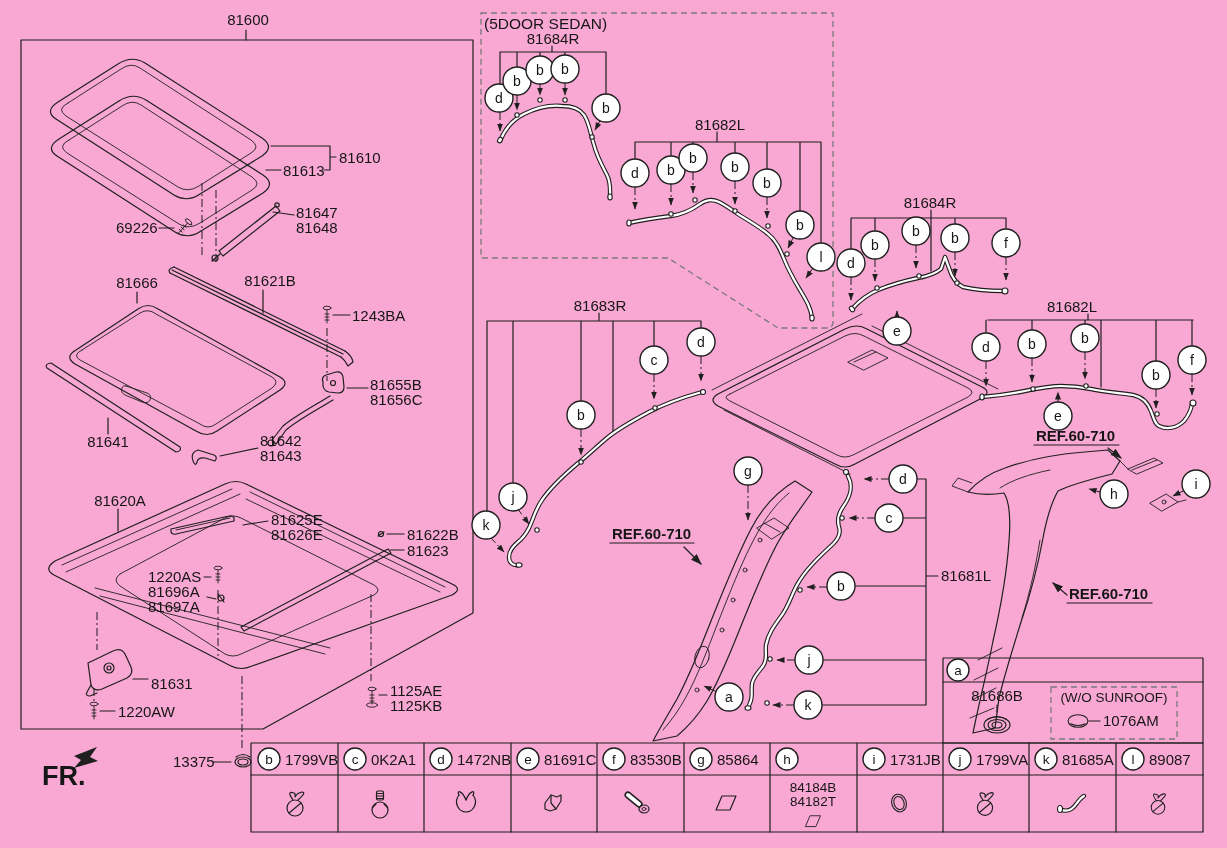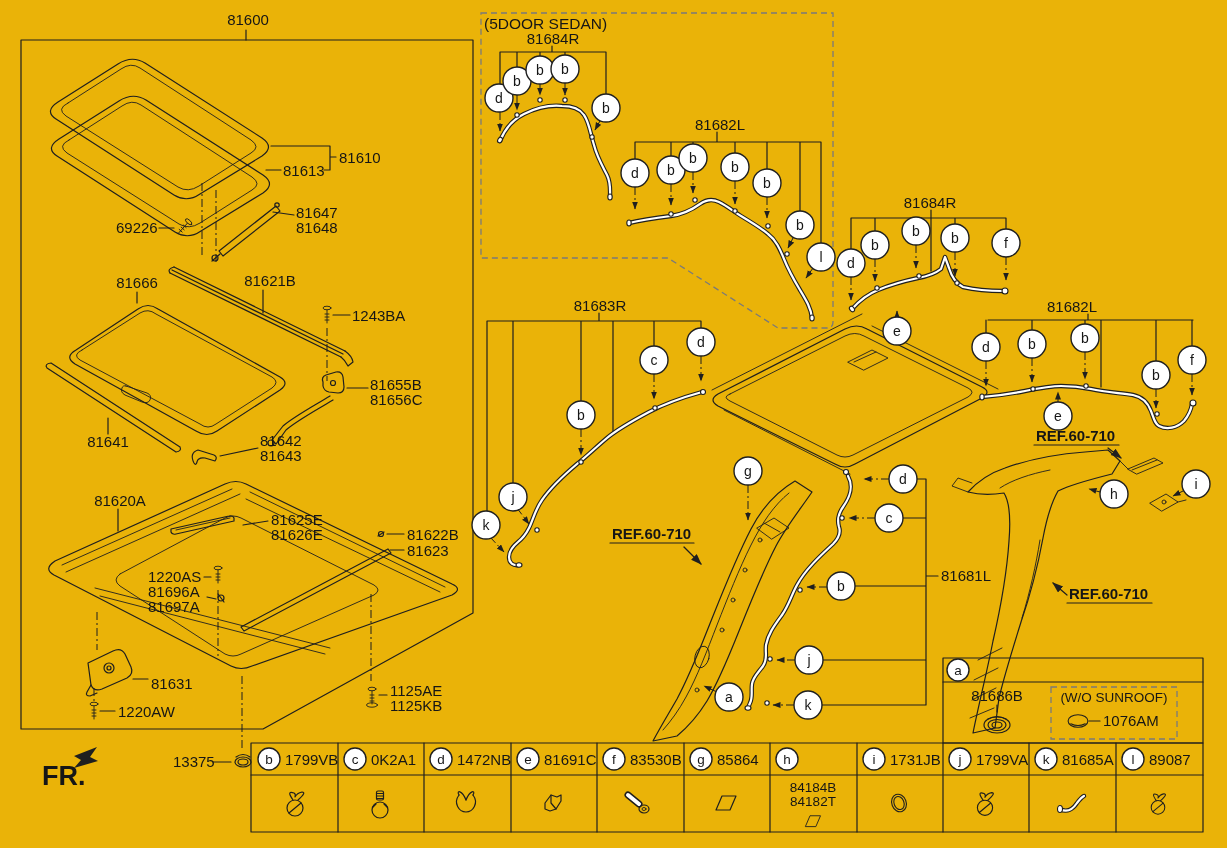--- a/index.html
+++ b/index.html
@@ -1,16 +1,16 @@
 <!DOCTYPE html>
 <html><head>
 <meta charset="utf-8">
 <style>
   html,body{margin:0;padding:0;background:#fff;}
-  #stage{position:relative;width:1227px;height:848px;background:#eab308;overflow:hidden;}
+  #stage{position:relative;width:1227px;height:848px;background:#f9a8d4;overflow:hidden;}
   svg{display:block;}
   text{font-family:"Liberation Sans","DejaVu Sans",sans-serif;fill:#161616;}
   .t{font-size:15px;}
   .tm{font-size:15px;text-anchor:middle;}
   .tsm{font-size:13.5px;text-anchor:middle;}
   .tref{font-size:15px;font-weight:bold;}
   .tfr{font-size:27px;font-weight:bold;}
   .tc{font-size:14px;text-anchor:middle;}
   .ln{fill:none;stroke:#1f1f1f;stroke-width:1.2;stroke-linecap:round;stroke-linejoin:round;}
   .thin{stroke-width:0.9;}

